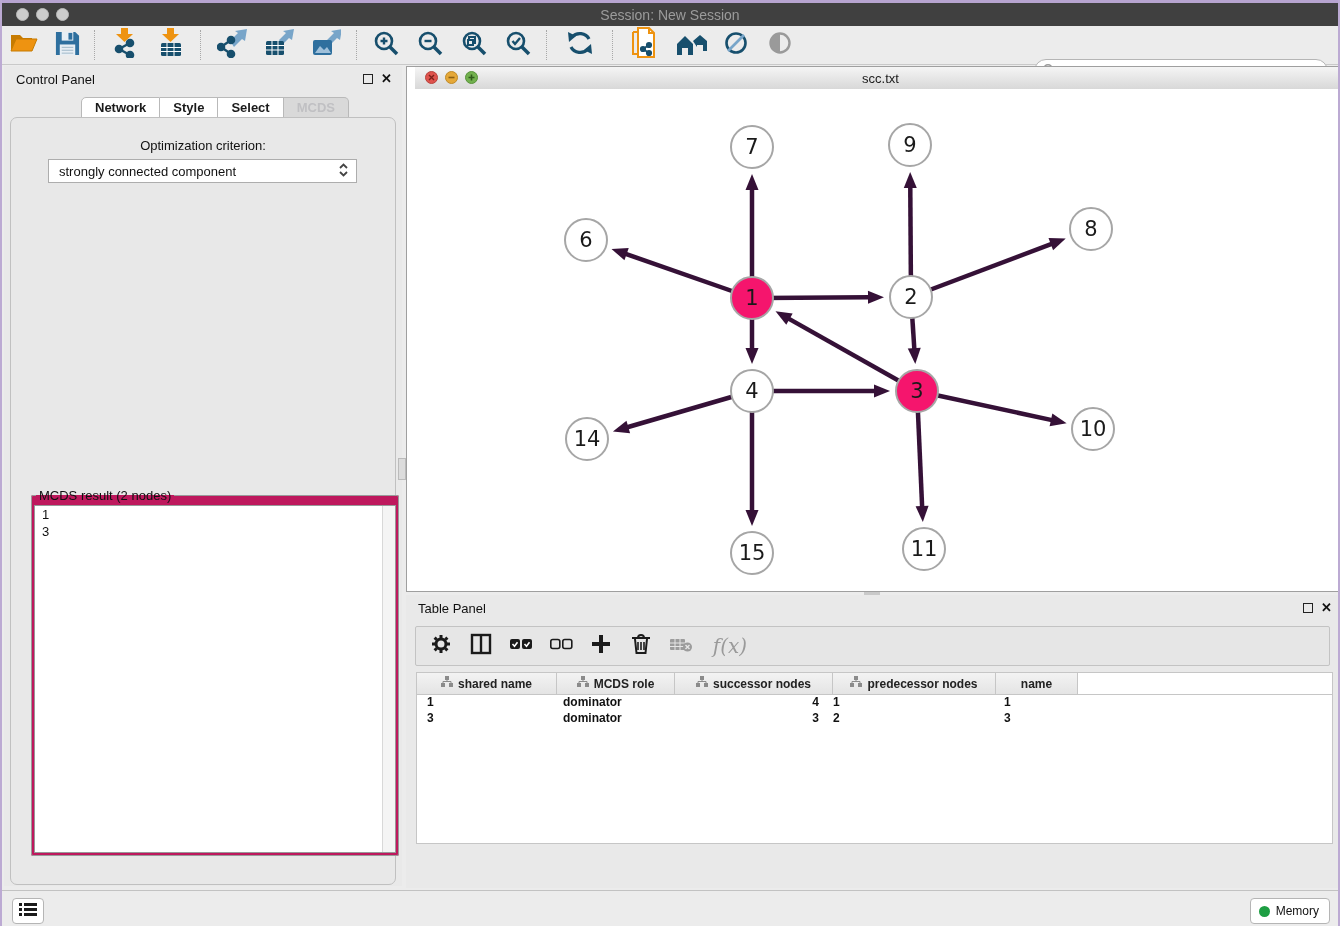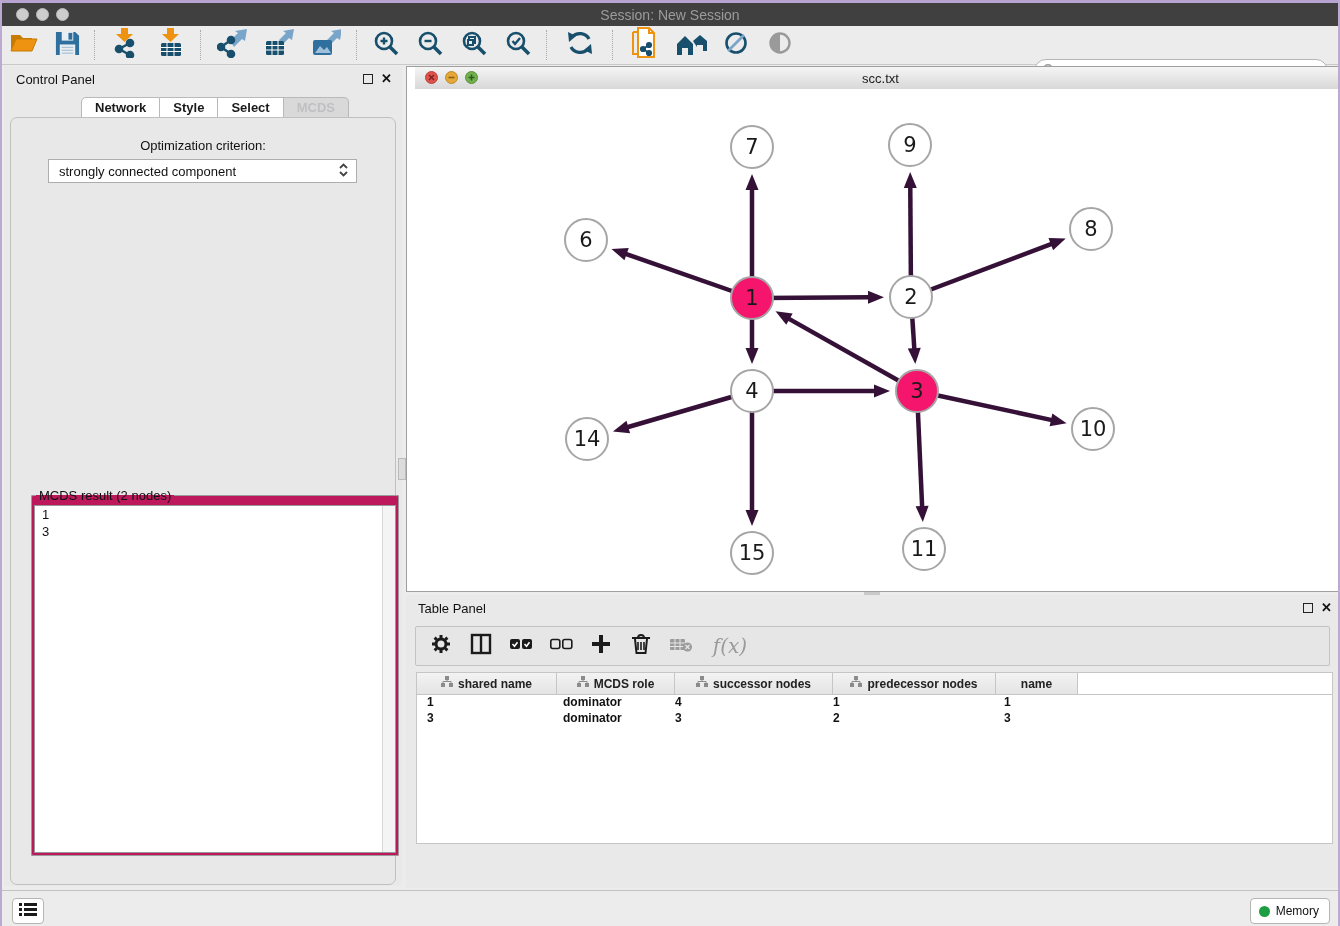--- a/index.html
+++ b/index.html
@@ -70,21 +70,21 @@
         border:1px solid #c6c6c6;box-sizing:border-box;}
   .hcell{display:flex;align-items:center;justify-content:center;gap:5px;font-size:12px;color:#222;
         border-right:1px solid #c6c6c6;box-sizing:border-box;height:100%;}
   .hfill{flex:1;background:#fff;border-right:none;}
   .grid-body{background:#fff;border:1px solid #c6c6c6;border-top:none;height:149px;
         box-sizing:border-box;overflow:hidden;}
   .grow{display:flex;height:16px;font-size:12px;color:#111;}
   .gcell{box-sizing:border-box;overflow:hidden;white-space:nowrap;}
   .c0{width:140px;padding-left:10px;}
   .c1{width:118px;padding-left:6px;}
-  .c2{width:158px;padding-right:14px;}
+  .c2{width:158px;text-align:right;padding-right:14px;}
   .c3{width:163px;padding-right:10px;}
   .c4{width:82px;padding-left:8px;}
   .tp-tabs{position:absolute;left:279px;top:268px;display:flex;height:23px;}
   
   .statusbar{position:absolute;left:0;top:890px;width:100%;height:36px;background:#ececec;
         border-top:1px solid #c2c2c2;}
   .sbtn{position:absolute;top:7px;height:24px;background:#fff;border:1px solid #b5b5b5;
         border-radius:4px;display:flex;align-items:center;justify-content:center;}
   .memdot{width:11px;height:11px;border-radius:50%;background:#1e9e43;margin:0 6px 0 8px;}
   .memlabel{font-size:12px;color:#111;padding-right:10px;}

